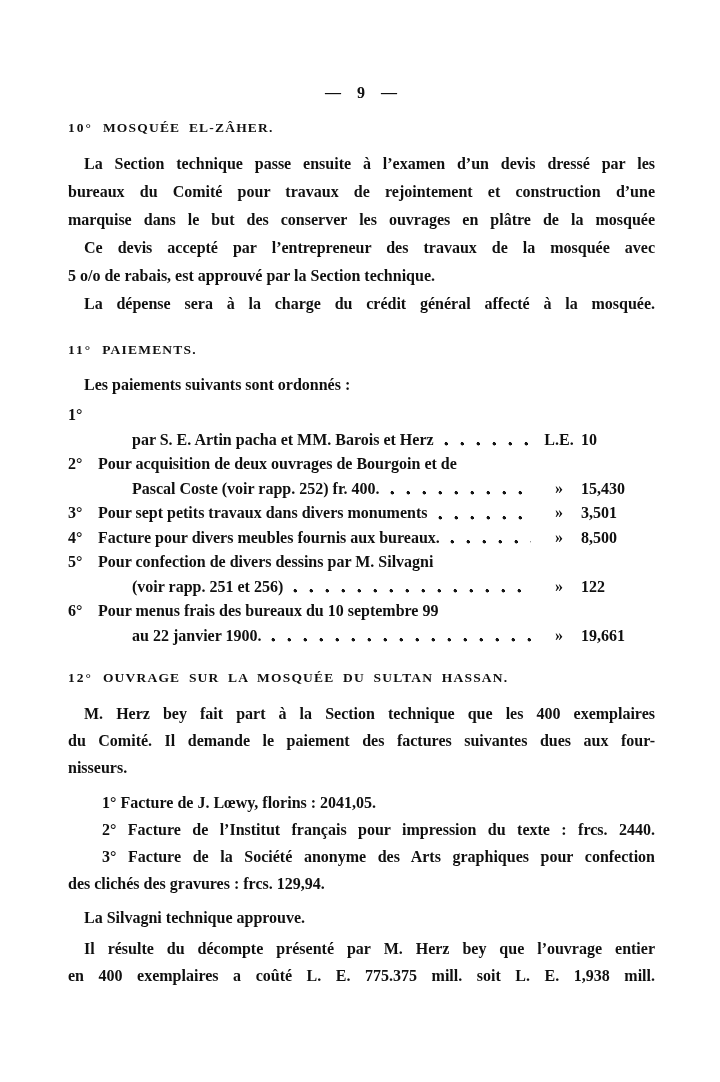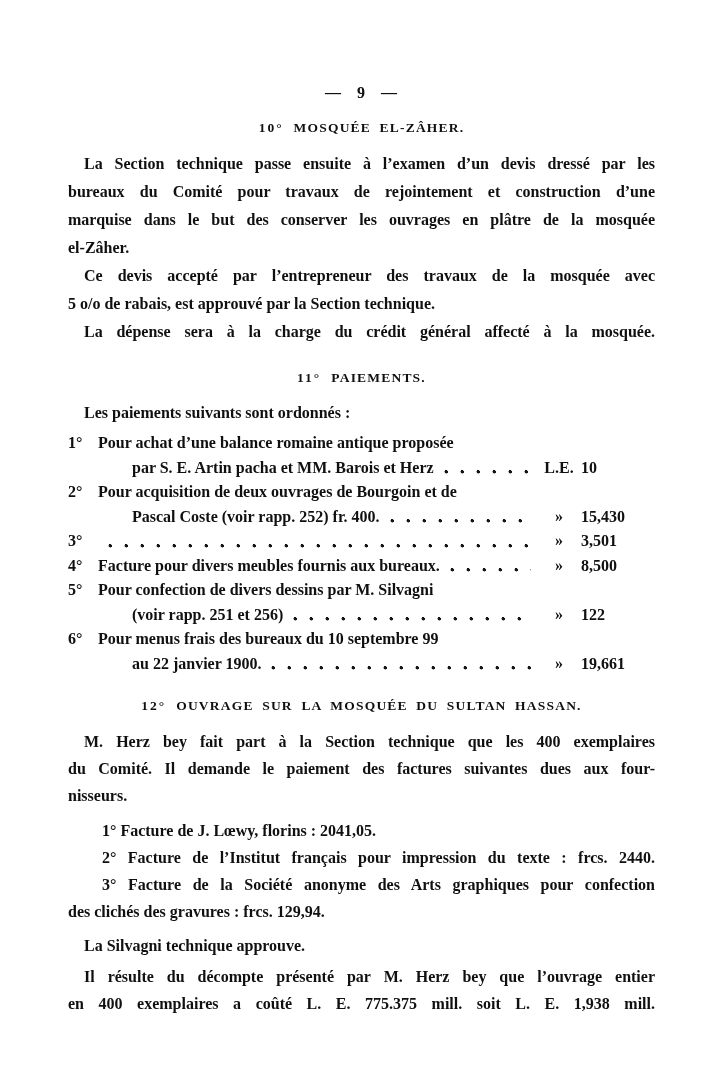--- a/index.html
+++ b/index.html
@@ -15,21 +15,21 @@
   }
   .inner{padding:84px 65px 0 68px;}
   .pagenum{
     text-align:center;
     font-size:16px;
     letter-spacing:1px;
     word-spacing:10px;
     margin-bottom:18px;
   }
   .sec-heading{
-    text-align:center;
+    text-align:left;
     font-size:13.5px;
     letter-spacing:1.2px;
     word-spacing:4px;
     font-weight:bold;
   }
   .sec-heading .hnum{margin-right:10px;letter-spacing:2px;}
   .h1{margin:0 0 14px 0;}
   .h2{margin:24px 0 14px 0;}
   .h3{margin:22px 0 14px 0;}
   .para{font-size:16px;line-height:28px;}
@@ -67,40 +67,38 @@
     <div class="pagenum">— 9 —</div>
 
     <div class="sec-heading h1">
       <span class="hnum">10°</span><span>MOSQUÉE EL-ZÂHER.</span>
     </div>
 
     <div class="para">
         <div class="jline" style="text-indent: 16px;">La Section technique passe ensuite à l’examen d’un devis dressé par les</div>
         <div class="jline">bureaux du Comité pour travaux de rejointement et construction d’une</div>
         <div class="jline">marquise dans le but des conserver les ouvrages en plâtre de la mosquée</div>
-        <div class="jline no-just">el-Zâher.</div>
       </div>
     <div class="para">
         <div class="jline" style="text-indent: 16px;">Ce devis accepté par l’entrepreneur des travaux de la mosquée avec</div>
         <div class="jline no-just">5 o/o de rabais, est approuvé par la Section technique.</div>
       </div>
     <div class="para">
         <div class="jline" style="text-indent: 16px;">La dépense sera à la charge du crédit général affecté à la mosquée.</div>
       </div>
 
     <div class="sec-heading h2">
       <span class="hnum">11°</span><span>PAIEMENTS.</span>
     </div>
 
     <div class="intro">Les paiements suivants sont ordonnés :</div>
 
     <div class="pay-list">
         <div class="pay-line">
           <span class="pay-num">1°</span>
-          <span class="pay-text">Pour achat d’une balance romaine antique proposée</span>
         </div>
         <div class="pay-line cont">
           <span class="pay-num"></span>
           <span class="pay-text">par S. E. Artin pacha et MM. Barois et Herz</span>
           <span class="leader"></span>
           <span class="pay-cur">L.E.</span>
           <span class="pay-amt">10</span>
         </div>
         <div class="pay-line">
           <span class="pay-num">2°</span>
@@ -108,20 +106,21 @@
         </div>
         <div class="pay-line cont">
           <span class="pay-num"></span>
           <span class="pay-text">Pascal Coste (voir rapp. 252) fr. 400.</span>
           <span class="leader"></span>
           <span class="pay-cur">»</span>
           <span class="pay-amt">15,430</span>
         </div>
         <div class="pay-line">
           <span class="pay-num">3°</span>
+          <span class="pay-text">Pour sept petits travaux dans divers monuments</span>
           <span class="leader"></span>
           <span class="pay-cur">»</span>
           <span class="pay-amt">3,501</span>
         </div>
         <div class="pay-line">
           <span class="pay-num">4°</span>
           <span class="pay-text">Facture pour divers meubles fournis aux bureaux.</span>
           <span class="leader"></span>
           <span class="pay-cur">»</span>
           <span class="pay-amt">8,500</span>

